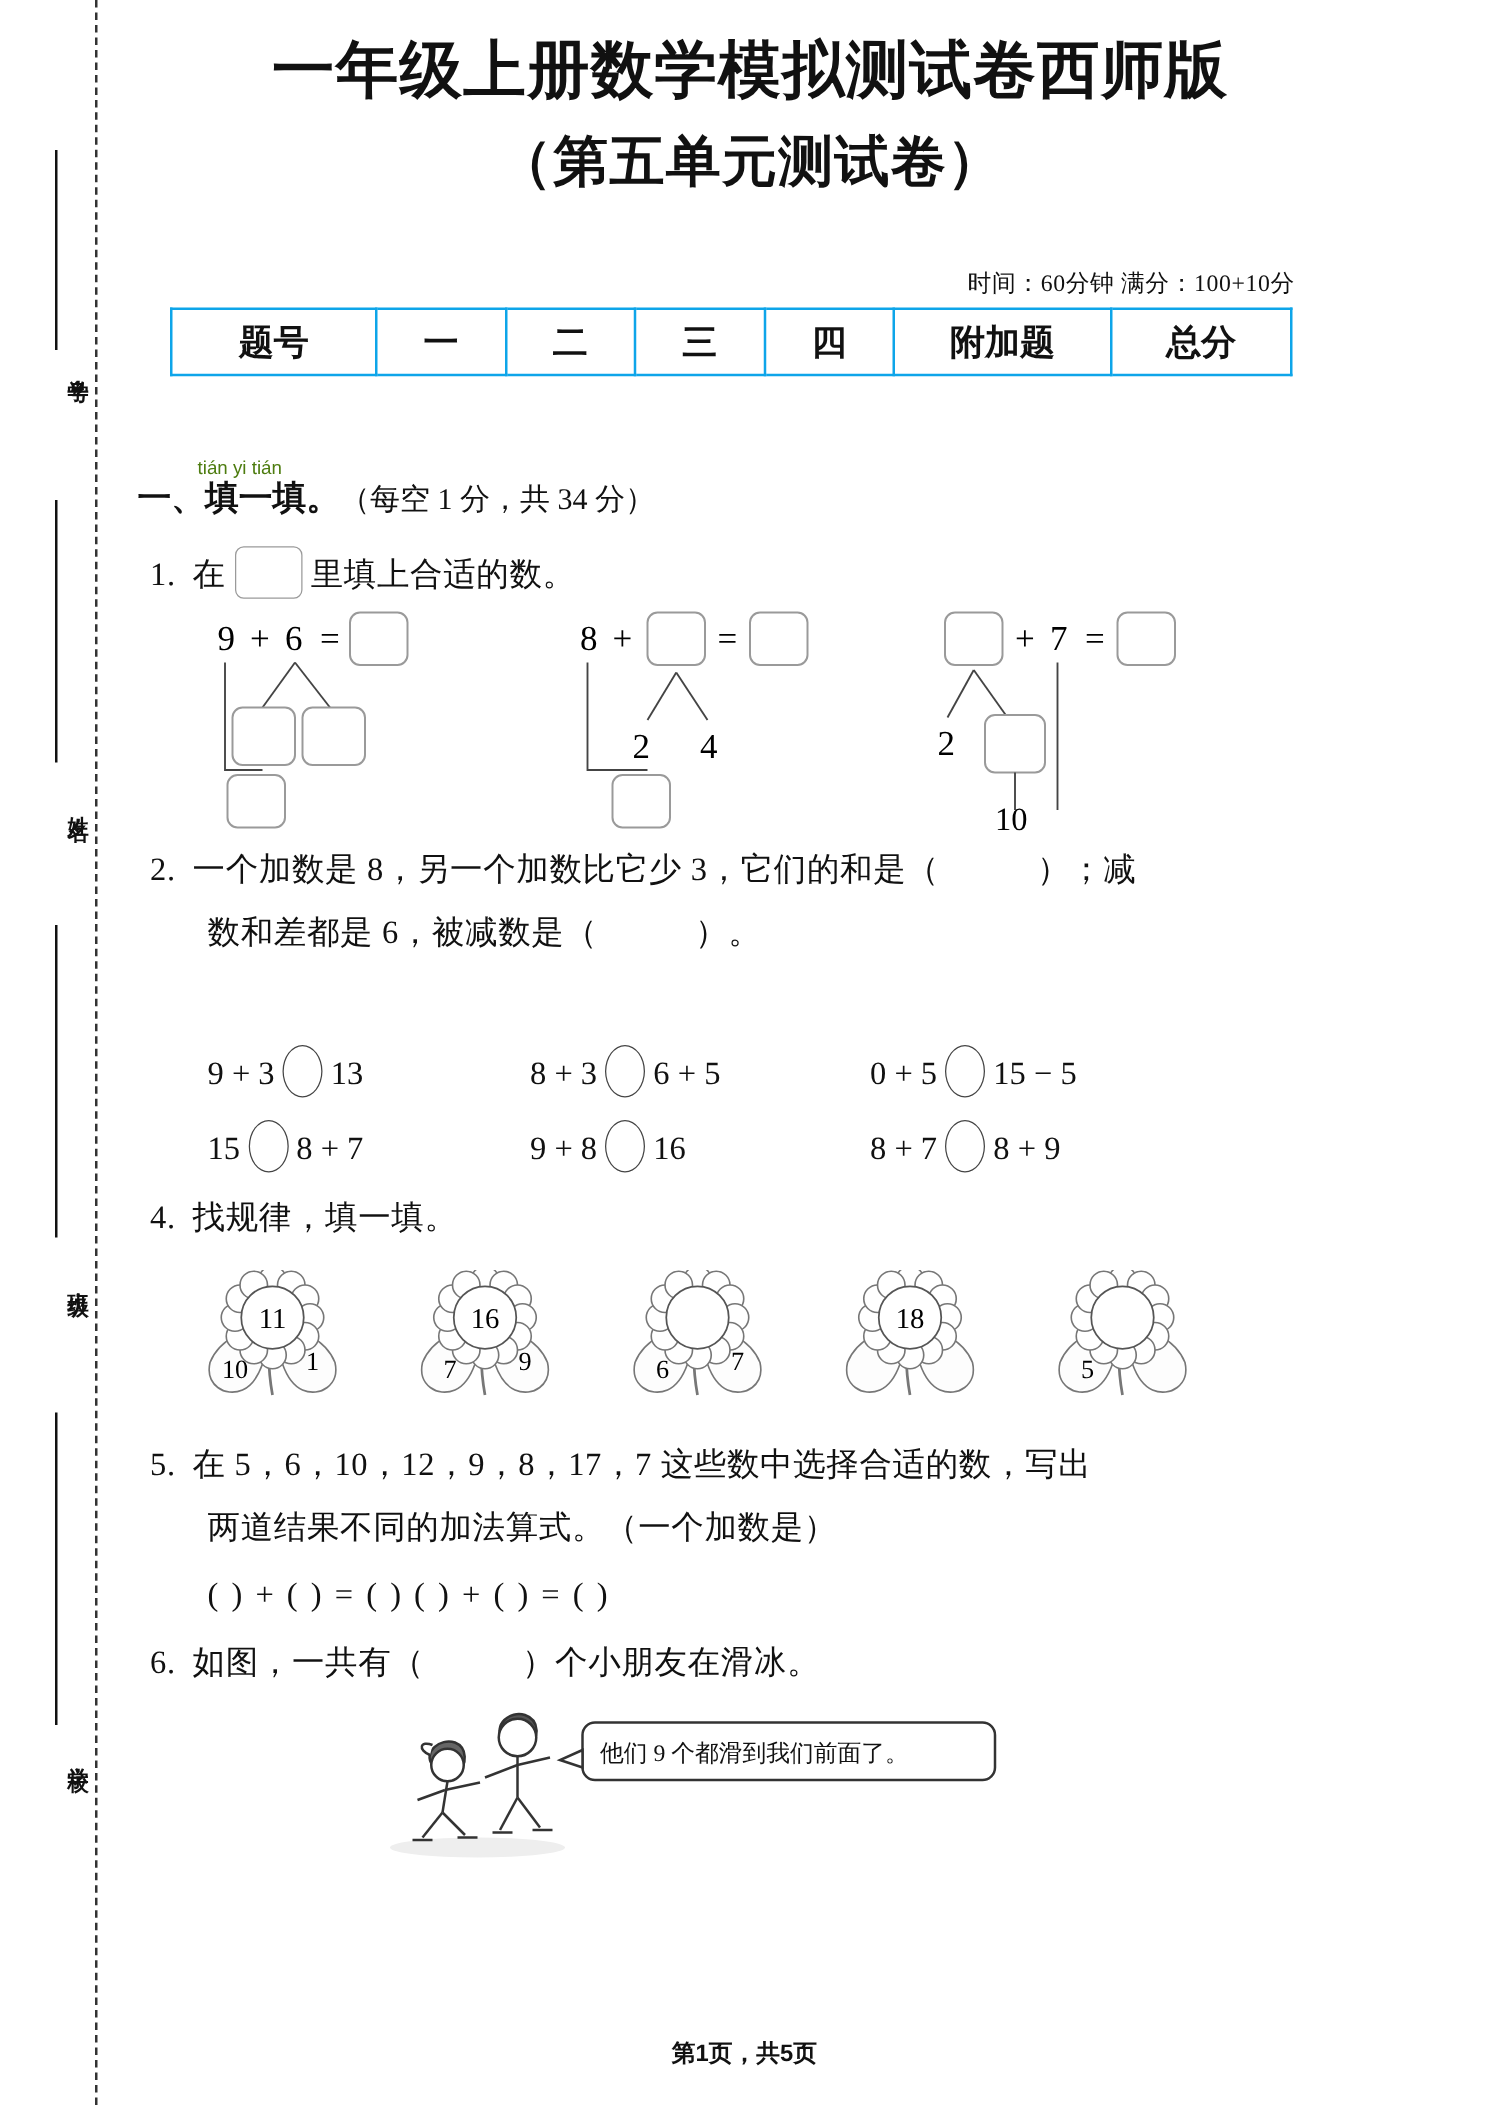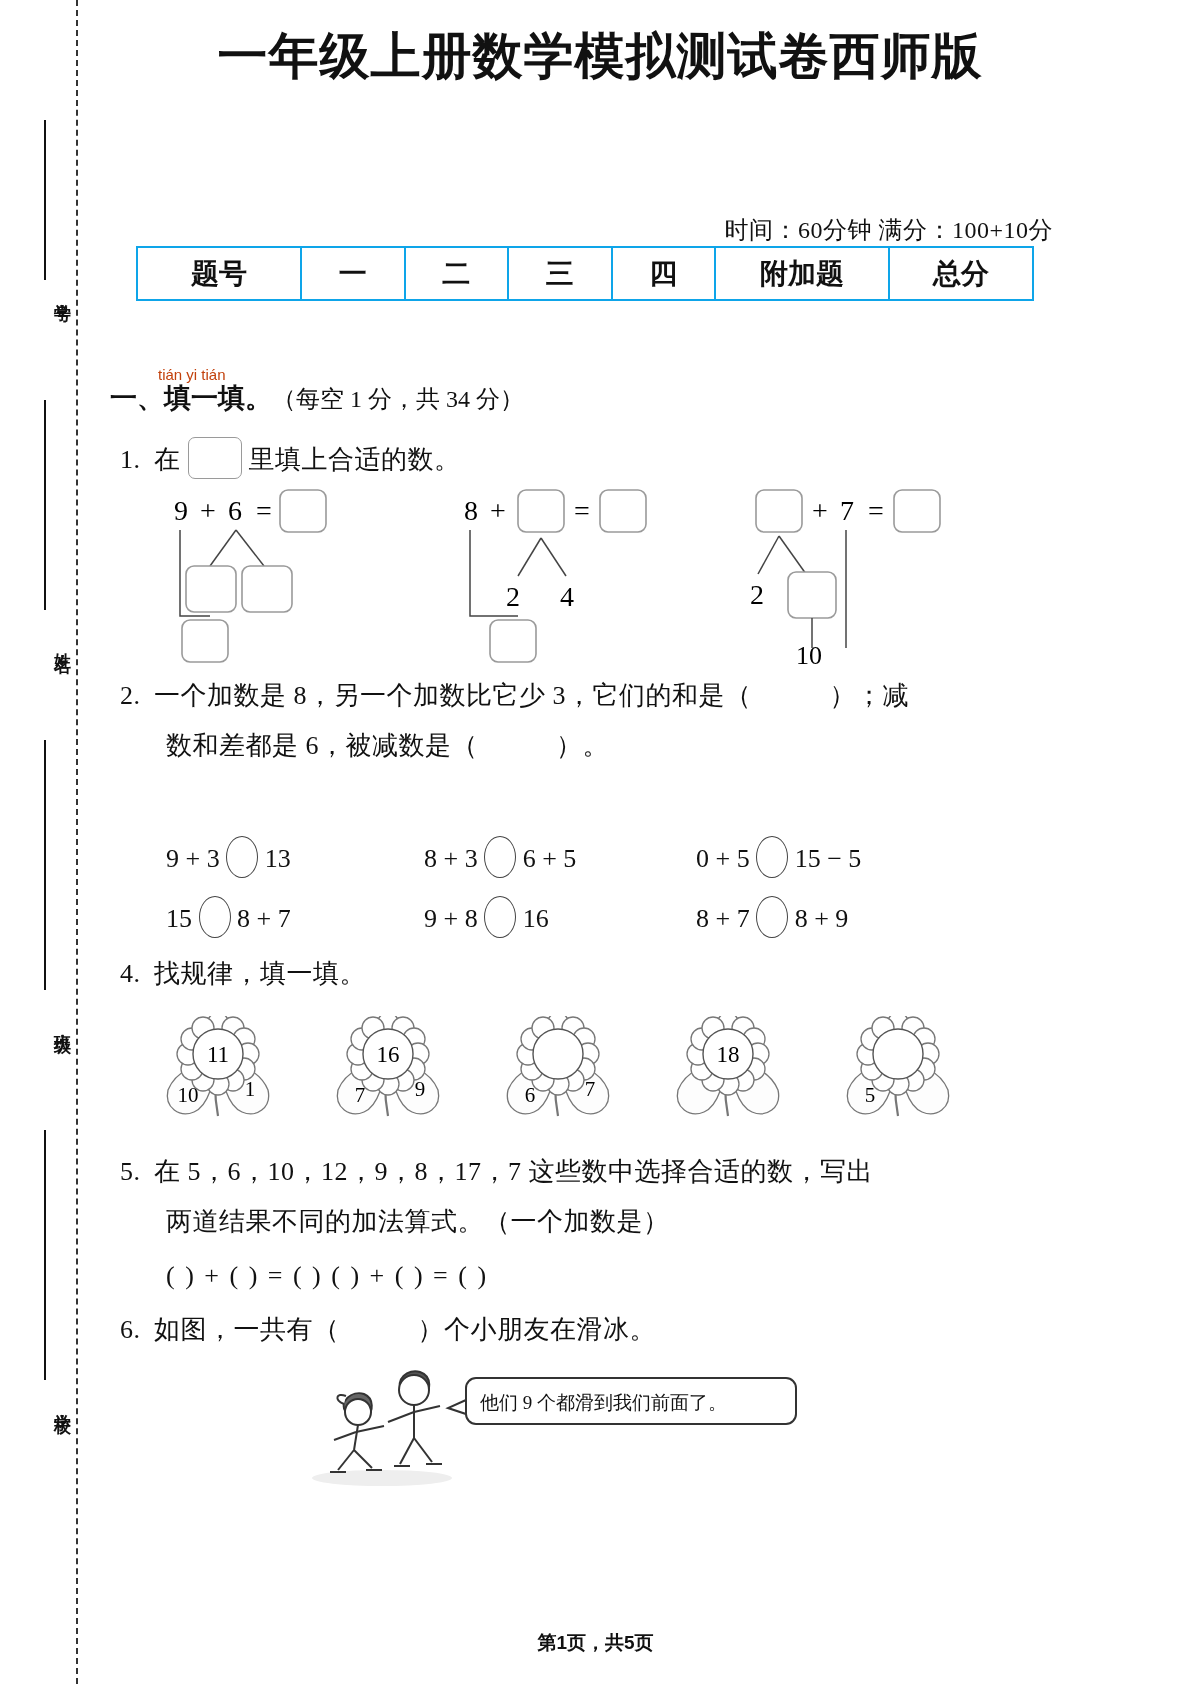--- a/index.html
+++ b/index.html
@@ -20,34 +20,34 @@
   .vtick{position:absolute;left:44px;width:0;border-left:2px solid #111;}
 
   
   .title-wrap{position:absolute;left:100px;top:26px;width:1000px;text-align:center;}
   .title1{font-family:"Liberation Sans",sans-serif;font-weight:bold;font-size:50px;
      letter-spacing:1px;line-height:1.2;}
   .title2{font-family:"Liberation Sans",sans-serif;font-weight:bold;font-size:44px;
      letter-spacing:1px;margin-top:14px;}
 
   
-  .timeline{position:absolute;right:138px;top:214px;font-size:24px;letter-spacing:.5px;margin-left:25px;}
+  .timeline{position:absolute;right:155px;top:214px;font-size:19px;letter-spacing:.5px;margin-left:25px;}
 
   
   .score-table{position:absolute;left:136px;top:246px;width:898px;
      border-collapse:collapse;table-layout:fixed;}
   .score-table td{border:2px solid #0ea5e9;height:49px;text-align:center;
      font-family:"Liberation Sans",sans-serif;font-weight:bold;font-size:28px;}
   .score-table td.empty{background:#fff;}
 
   
   .sec-head{position:absolute;font-size:27px;font-weight:bold;
      font-family:"Liberation Sans",sans-serif;}
   .sec-head .sub{font-weight:normal;font-size:24px;font-family:"Liberation Serif",serif;}
-  .pinyin{position:absolute;font-family:"Liberation Sans",sans-serif;font-size:15px;color:#c2410c;}
+  .pinyin{position:absolute;font-family:"Liberation Sans",sans-serif;font-size:15px;color:#4d7c0f;}
 
   .q{position:absolute;font-size:26px;line-height:48px;letter-spacing:.5px;}
   .q .num{display:inline-block;width:34px;}
   .blankbox{display:inline-block;width:52px;height:40px;border:1.6px solid #9a9a9a;
      border-radius:7px;vertical-align:-11px;background:#fff;}
   .paren{display:inline-block;min-width:78px;text-align:center;}
   .circle{display:inline-block;width:30px;height:40px;border:1.6px solid #444;
      border-radius:50%;vertical-align:-11px;}
 
   
@@ -77,20 +77,21 @@
     <div class="vtick" style="top:400px;height:210px;"></div>
     <div class="vlabel" style="top:640px;">姓名：</div>
     <div class="vtick" style="top:740px;height:250px;"></div>
     <div class="vlabel" style="top:1020px;">班级：</div>
     <div class="vtick" style="top:1130px;height:250px;"></div>
     <div class="vlabel" style="top:1400px;">学校：</div>
   </div>
 
   <div class="title-wrap">
     <div class="title1">一年级上册数学模拟测试卷西师版</div>
+    <div class="title2">（第五单元测试卷）</div>
   </div>
 
   <div class="timeline">时间：60分钟  满分：100+10分</div>
 
   <table class="score-table">
     <tbody>
         <tr>
       <td style="width:160px">题号</td>
       <td>一</td>
       <td>二</td>

